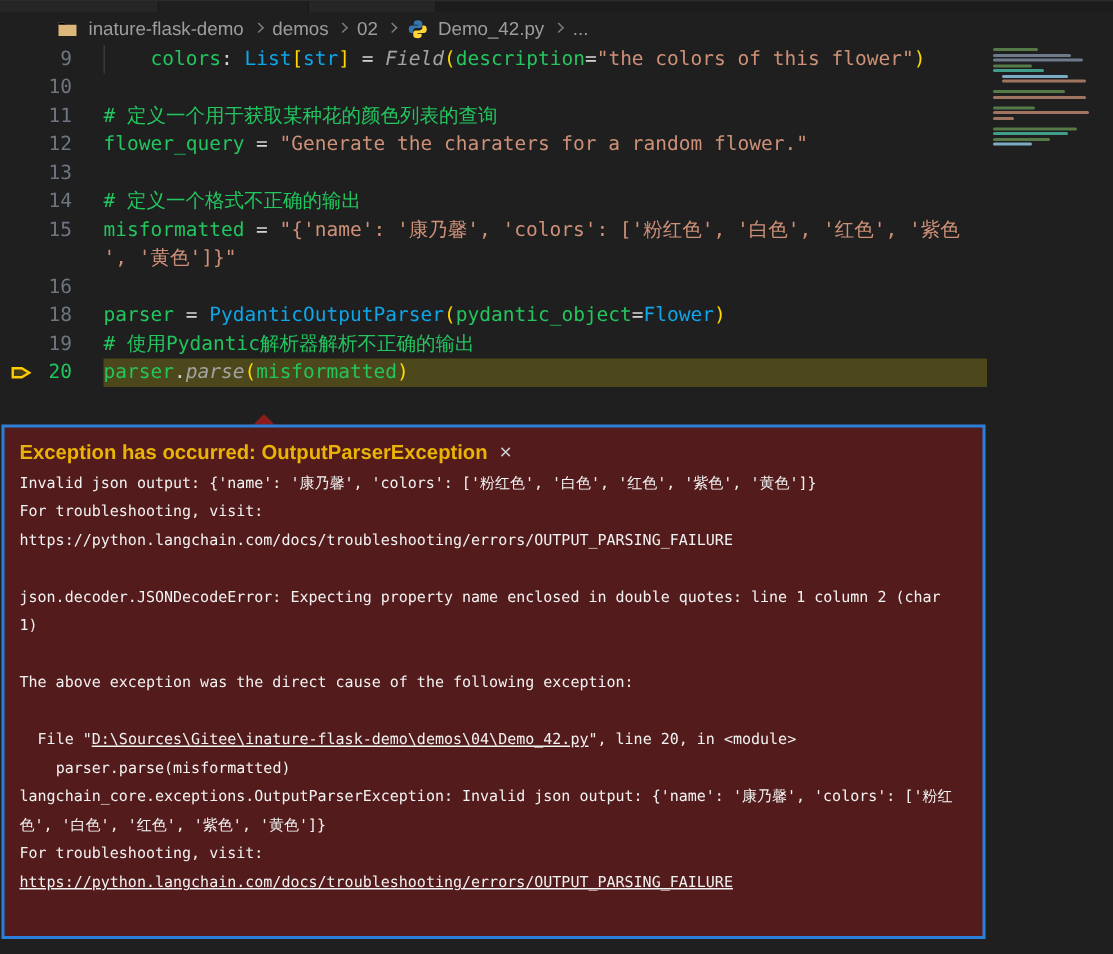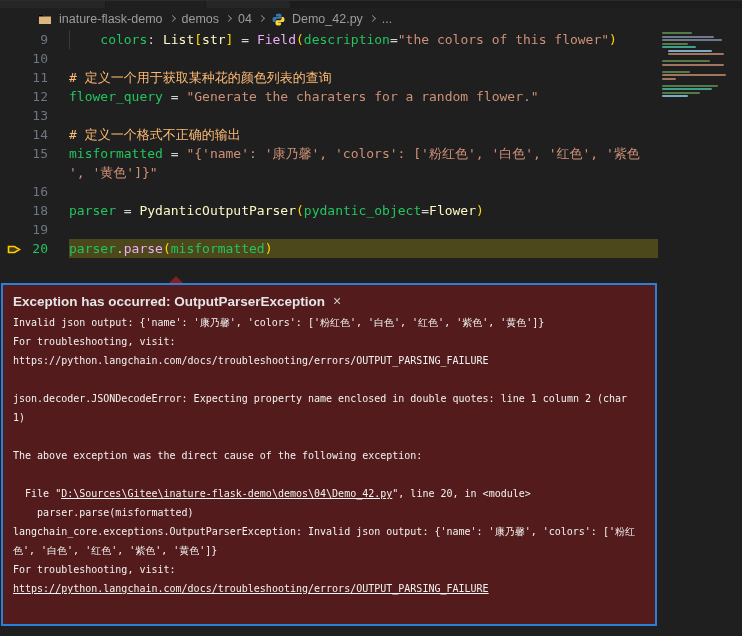--- a/index.html
+++ b/index.html
@@ -27,41 +27,41 @@
             font-family:"DejaVu Sans Mono", monospace; font-size:13px; }
   .line { display:flex; height:19px; line-height:19px; position:relative; }
   .gutter { flex:0 0 48px; text-align:right; color:#6e7681; user-select:none; }
   .gutter.active-num { color:#22c55e; }
   .ltext { margin-left:21px; white-space:pre; color:#d4d4d4; }
   .line .ltext.current { background:#4c481b; width:589px; }
   .dbg-arrow { position:absolute; left:7px; top:3px; }
   .indent-guide { position:absolute; left:69px; top:0; width:1px; height:19px; background:#3a3a3a; }
 
   .tk-var { color:#22c55e; }
-  .tk-type { color:#fef9c3; }
-  .tk-fn  { color:#f0abfc; }
+  .tk-type { color:#0ea5e9; }
+  .tk-fn  { color:#a3a3a3;font-style:italic; }
   .tk-str { color:#CE9178; }
-  .tk-com { color:#fdba74; }
+  .tk-com { color:#22c55e; }
   .tk-op  { color:#d4d4d4; }
   .tk-br  { color:#ffd700; }
 
   
   .minimap { position:absolute; left:662px; top:32px; width:76px; }
   .mm-row { height:2px; margin-bottom:1.5px; }
   .mm-bar { height:2px; border-radius:1px; }
 
   
   .exc-pointer { position:absolute; left:168px; top:276px; width:0; height:0;
                  border-left:8px solid transparent; border-right:8px solid transparent;
                  border-bottom:8px solid #8a1c1c; }
   .exc-widget { position:absolute; left:1px; top:283px; width:656px; height:343px;
                 background:#531b1b; border:2px solid #2a80d8; padding:6px 10px 4px 10px;
                 overflow:hidden; }
   .exc-title-row { display:flex; align-items:center; height:20px; margin-bottom:2px; }
-  .exc-title { color:#e5e5e5; font-weight:bold; font-size:13.5px;
+  .exc-title { color:#eab308; font-weight:bold; font-size:13.5px;
                font-family:"Liberation Sans", sans-serif; }
   .exc-close { color:#cccccc; font-size:14px; margin-left:8px; cursor:pointer;
                font-family:"Liberation Sans", sans-serif; }
   .exc-body { font-family:"DejaVu Sans Mono", monospace; font-size:10px;
               line-height:19px; color:#f2f2f2; }
   .exc-line { white-space:pre-wrap; word-wrap:break-word; min-height:19px; }
   .exc-link { text-decoration:underline; color:#f2f2f2; cursor:pointer; }
 </style>
 </head>
 <body>
@@ -76,21 +76,21 @@
   <span class="bc-icon">
     <svg width="14" height="12" viewBox="0 0 14 12">
         <path d="M1 2 h4 l1.3 1.5 H13 v7.5 H1 Z" fill="#dcb67a"></path>
         <path d="M1 2 h4 l1.3 1.5 H1 Z" fill="#c9a express66a"></path>
       </svg>
   </span>
   <span class="crumb">inature-flask-demo</span>
   <span class="chev"></span>
   <span class="crumb">demos</span>
   <span class="chev"></span>
-  <span class="crumb">04</span>
+  <span class="crumb">02</span>
   <span class="chev"></span>
   <span class="bc-icon" style="margin-left:3px;">
     <svg width="13" height="13" viewBox="0 0 13 13">
         <path d="M6.5 0.5 c-2 0-2.6 0.9-2.6 1.8 v1.2 h2.7 v0.5 H2.4 c-1 0-1.9 0.6-1.9 2.5 s0.9 2.5 1.9 2.5 h1 V7.6 c0-1 0.9-1.9 1.9-1.9 h2.7 c0.8 0 1.5-0.7 1.5-1.5 V2.3 C9.5 1.3 8.5 0.5 6.5 0.5 Z" fill="#3776ab"></path>
         <path d="M6.5 12.5 c2 0 2.6-0.9 2.6-1.8 V9.5 H6.4 V9 h4.2 c1 0 1.9-0.6 1.9-2.5 S11.6 4 10.6 4 h-1 v1.4 c0 1-0.9 1.9-1.9 1.9 H5 c-0.8 0-1.5 0.7-1.5 1.5 v1.9 C3.5 11.7 4.5 12.5 6.5 12.5 Z" fill="#ffd43b"></path>
       </svg>
   </span>
   <span class="crumb">Demo_42.py</span>
   <span class="chev"></span>
   <span class="crumb">...</span>
@@ -133,20 +133,21 @@
     <div class="line">
       <div class="gutter">16</div>
       <div class="ltext"></div>
     </div>
     <div class="line">
       <div class="gutter">18</div>
       <div class="ltext"><span class="tk-var">parser</span><span class="tk-op"> = </span><span class="tk-type">PydanticOutputParser</span><span class="tk-br">(</span><span class="tk-var">pydantic_object</span><span class="tk-op">=</span><span class="tk-type">Flower</span><span class="tk-br">)</span></div>
     </div>
     <div class="line">
       <div class="gutter">19</div>
+      <div class="ltext"><span class="tk-com"># 使用Pydantic解析器解析不正确的输出</span></div>
     </div>
     <div class="line">
       <div class="gutter active-num">20</div>
       <span class="dbg-arrow"><svg width="14" height="13" viewBox="0 0 14 13">
           <path d="M1.5 3.5 h6 l5 3 l-5 3 h-6 Z" fill="rgba(255,204,0,0.18)" stroke="#ffcc00" stroke-width="1.6"></path>
         </svg></span>
       <div class="ltext current"><span class="tk-var">parser</span><span class="tk-op">.</span><span class="tk-fn">parse</span><span class="tk-br">(</span><span class="tk-var">misformatted</span><span class="tk-br">)</span></div>
     </div>
   </div>
 

